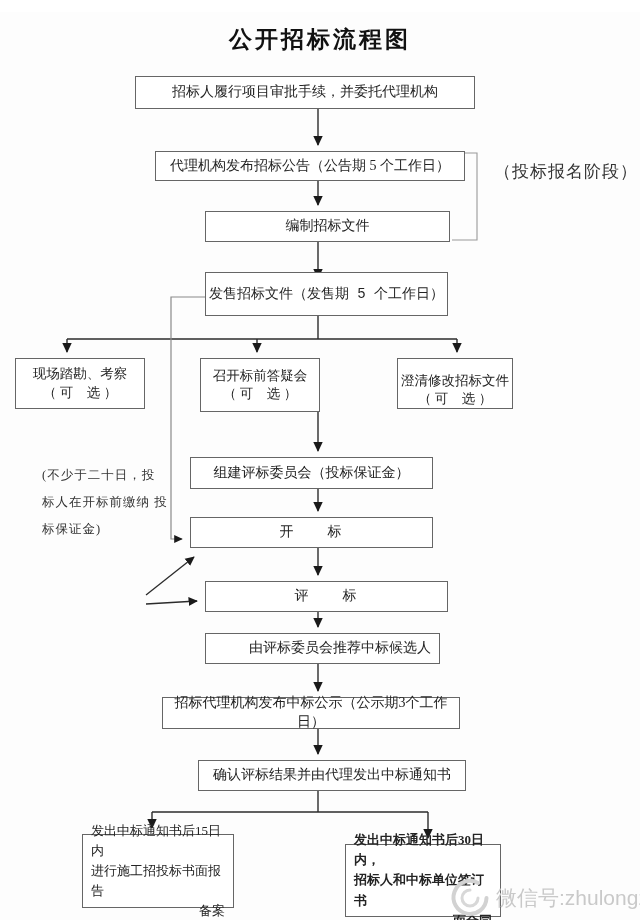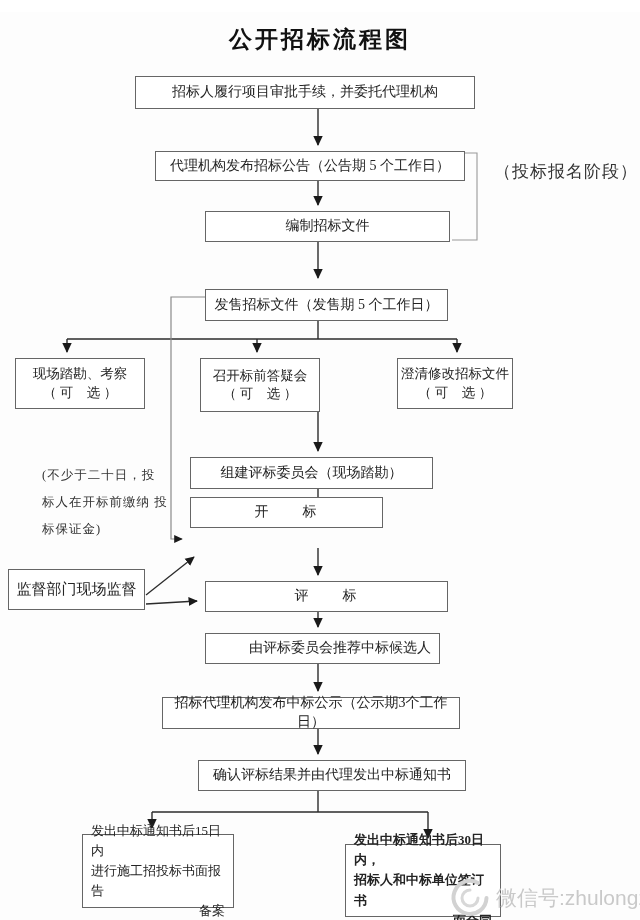--- a/index.html
+++ b/index.html
@@ -23,26 +23,26 @@
     font-size:14px; line-height:1.35; color:#242424;
   }
   .box .ln { display:block; }
   .opt { font-size:13.5px; }
   .align-left { align-items:flex-end; justify-content:center; text-align:left; padding:4px 8px; }
   .small3 { font-size:13px; line-height:1.55; }
 
   .n-approval    { left:135px; top:64px;  width:340px; height:33px; }
   .n-announcement{ left:155px; top:139px; width:310px; height:30px; }
   .n-prepare     { left:205px; top:199px; width:245px; height:31px; }
-  .n-sell        { left:205px; top:277px; width:243px; height:32px; }
+  .n-sell        { left:205px; top:260px; width:243px; height:44px;font-family:Liberation Mono, monospace; }
   .n-site        { left:15px;  top:346px; width:130px; height:51px; }
   .n-qa          { left:200px; top:346px; width:120px; height:54px; }
-  .n-clarify     { left:397px; top:346px; width:116px; height:51px; }
+  .n-clarify     { left:397px; top:346px; width:116px; height:51px;justify-content:flex-end; }
   .n-committee   { left:190px; top:445px; width:243px; height:32px; }
-  .n-opening     { left:190px; top:485px; width:193px; height:31px; letter-spacing:2px; }
+  .n-opening     { left:190px; top:505px; width:243px; height:31px; letter-spacing:2px; }
   .n-supervision { left:8px;   top:557px; width:137px; height:41px; font-size:15px; }
   .n-evaluation  { left:205px; top:569px; width:243px; height:31px; letter-spacing:2px; }
   .n-recommend   { left:205px; top:621px; width:235px; height:31px; }
   .n-publicity   { left:162px; top:685px; width:298px; height:32px; }
   .n-confirm     { left:198px; top:748px; width:268px; height:31px; }
   .n-filing      { left:82px;  top:822px; width:152px; height:74px; }
   .n-contract    { left:345px; top:832px; width:156px; height:73px;font-weight:bold; }
 
   .note-right {
     position:absolute; left:494px; top:148px;
@@ -138,30 +138,27 @@
     <span class="ln">（ 可　选 ）</span>
   </div>
 
   <div class="note-left">
     <span class="ln">(不少于二十日，投</span>
     <span class="ln">标人在开标前缴纳</span>
     <span class="ln">投标保证金)</span>
   </div>
 
   <div class="box n-committee">
-    <span class="ln">组建评标委员会（现场踏勘）</span>
+    <span class="ln">组建评标委员会（投标保证金）</span>
   </div>
 
   <div class="box n-opening">
     <span class="ln">开　　标</span>
   </div>
 
-  <div class="box n-supervision">
-    <span class="ln">监督部门现场监督</span>
-  </div>
 
   <div class="box n-evaluation">
     <span class="ln">评　　标</span>
   </div>
 
   <div class="box align-left n-recommend">
     <span class="ln">由评标委员会推荐中标候选人</span>
   </div>
 
   <div class="box n-publicity">

